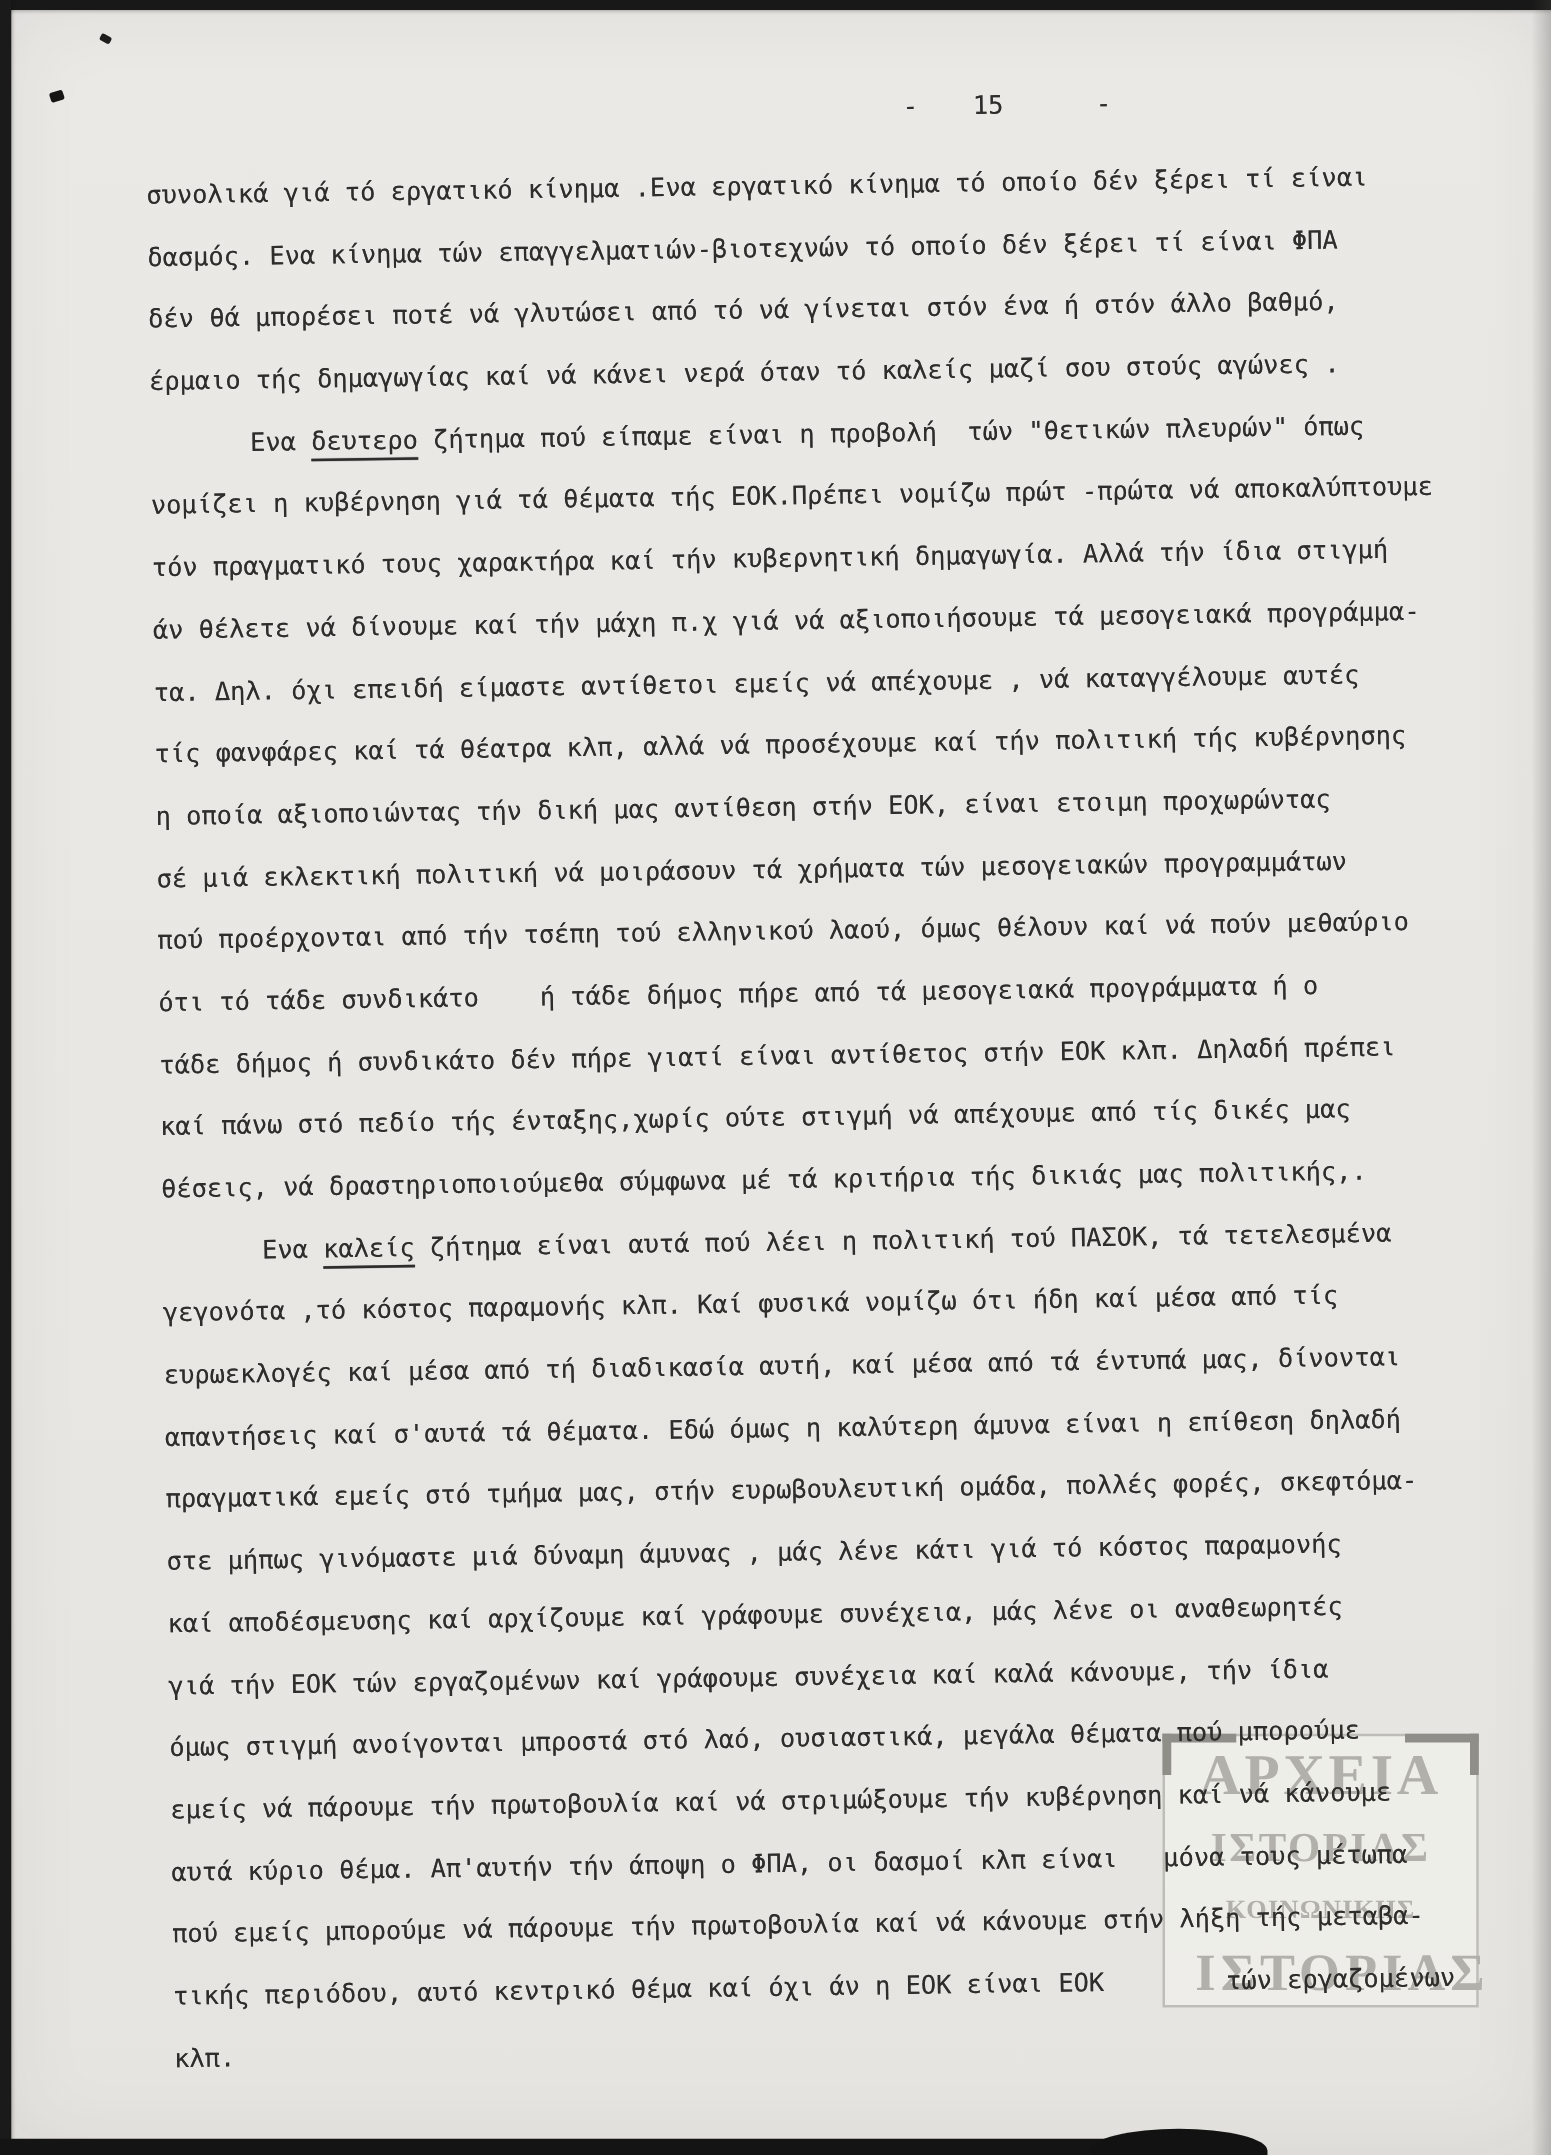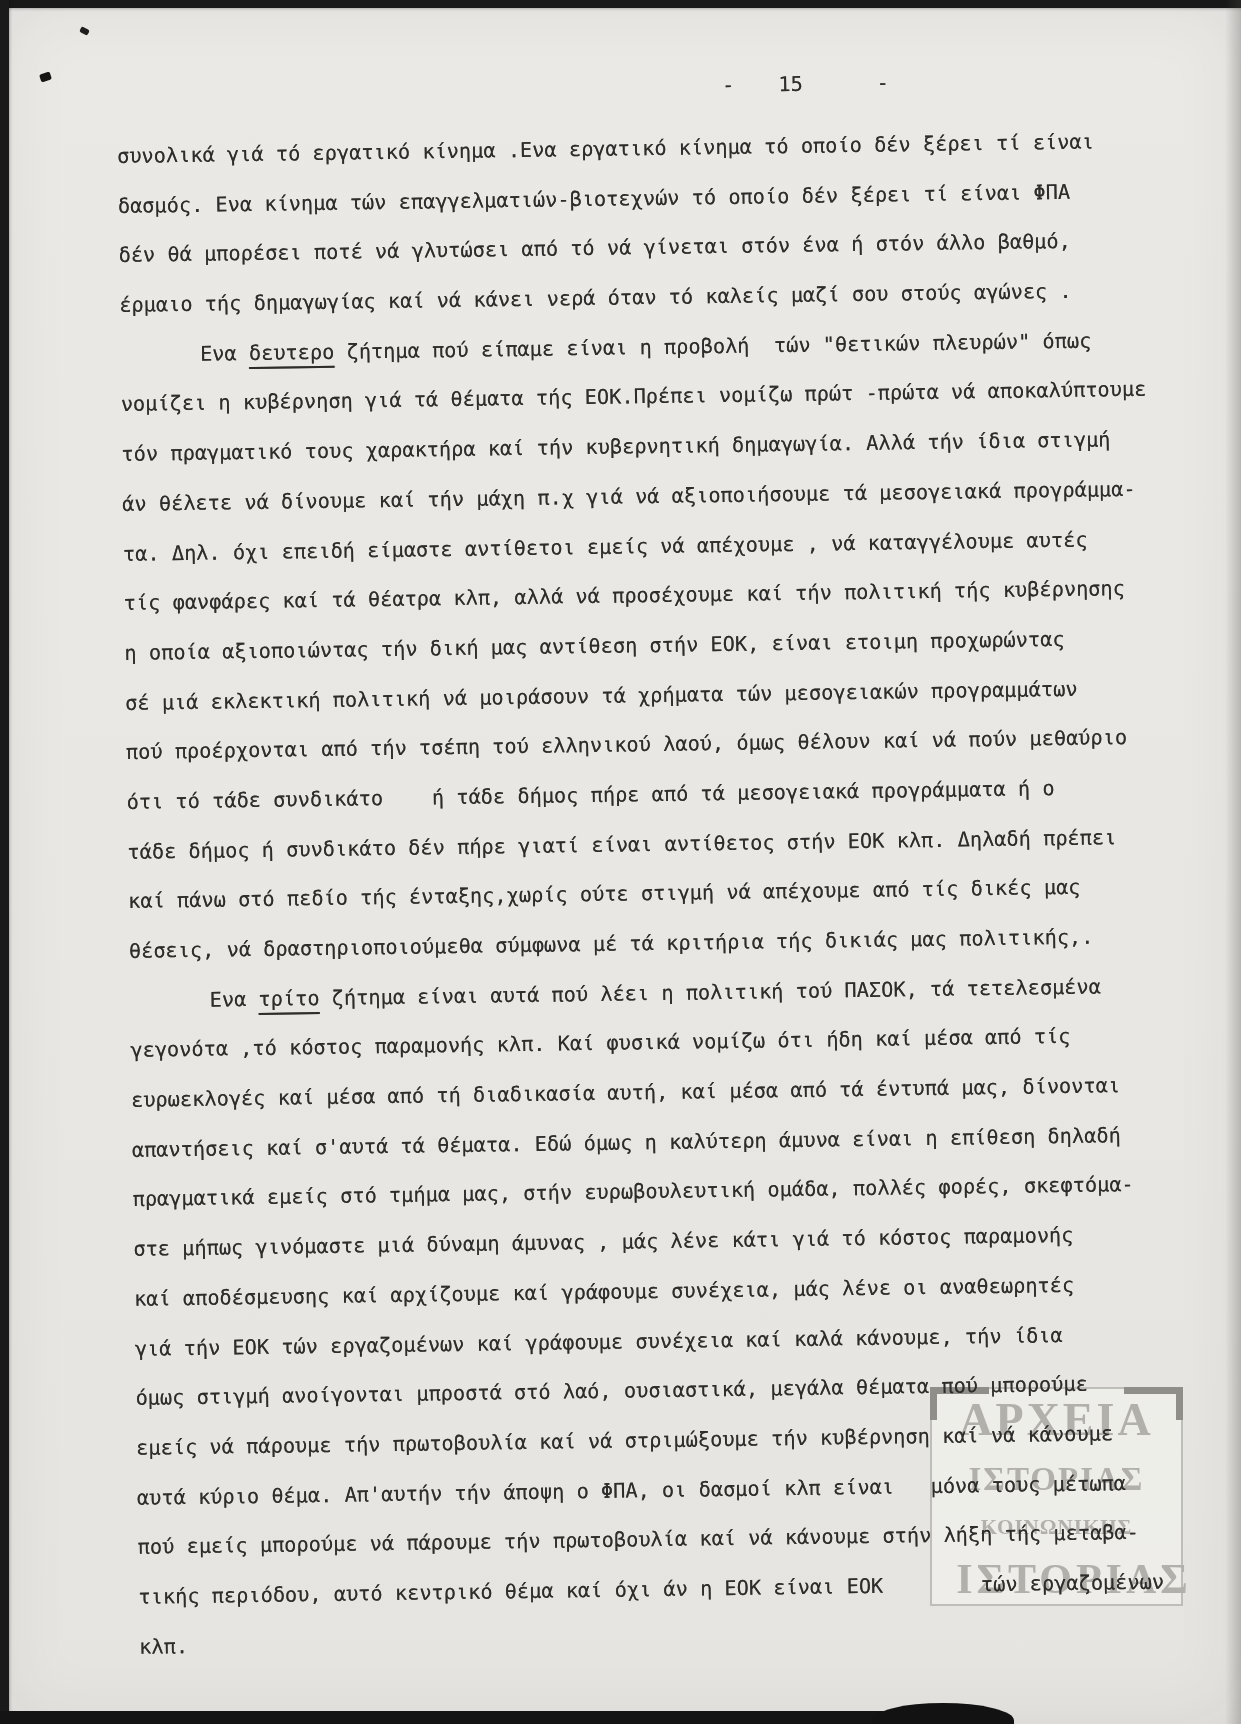--- a/index.html
+++ b/index.html
@@ -94,21 +94,21 @@
       <div class="line">άν θέλετε νά δίνουμε καί τήν μάχη π.χ γιά νά αξιοποιήσουμε τά μεσογειακά προγράμμα-</div>
       <div class="line">τα. Δηλ. όχι επειδή είμαστε αντίθετοι εμείς νά απέχουμε , νά καταγγέλουμε αυτές</div>
       <div class="line">τίς φανφάρες καί τά θέατρα κλπ, αλλά νά προσέχουμε καί τήν πολιτική τής κυβέρνησης</div>
       <div class="line">η οποία αξιοποιώντας τήν δική μας αντίθεση στήν ΕΟΚ, είναι ετοιμη προχωρώντας</div>
       <div class="line">σέ μιά εκλεκτική πολιτική νά μοιράσουν τά χρήματα τών μεσογειακών προγραμμάτων</div>
       <div class="line">πού προέρχονται από τήν τσέπη τού ελληνικού λαού, όμως θέλουν καί νά πούν μεθαύριο</div>
       <div class="line">ότι τό τάδε συνδικάτο    ή τάδε δήμος πήρε από τά μεσογειακά προγράμματα ή ο</div>
       <div class="line">τάδε δήμος ή συνδικάτο δέν πήρε γιατί είναι αντίθετος στήν ΕΟΚ κλπ. Δηλαδή πρέπει</div>
       <div class="line">καί πάνω στό πεδίο τής ένταξης,χωρίς ούτε στιγμή νά απέχουμε από τίς δικές μας</div>
       <div class="line">θέσεις, νά δραστηριοποιούμεθα σύμφωνα μέ τά κριτήρια τής δικιάς μας πολιτικής,.</div>
-      <div class="line indent"><span>Ενα </span><span class="u">τρίτο</span><span> ζήτημα είναι αυτά πού λέει η πολιτική τού ΠΑΣΟΚ, τά τετελεσμένα</span></div>
+      <div class="line indent"><span>Ενα </span><span class="u">καλείς</span><span> ζήτημα είναι αυτά πού λέει η πολιτική τού ΠΑΣΟΚ, τά τετελεσμένα</span></div>
       <div class="line">γεγονότα ,τό κόστος παραμονής κλπ. Καί φυσικά νομίζω ότι ήδη καί μέσα από τίς</div>
       <div class="line">ευρωεκλογές καί μέσα από τή διαδικασία αυτή, καί μέσα από τά έντυπά μας, δίνονται</div>
       <div class="line">απαντήσεις καί σ'αυτά τά θέματα. Εδώ όμως η καλύτερη άμυνα είναι η επίθεση δηλαδή</div>
       <div class="line">πραγματικά εμείς στό τμήμα μας, στήν ευρωβουλευτική ομάδα, πολλές φορές, σκεφτόμα-</div>
       <div class="line">στε μήπως γινόμαστε μιά δύναμη άμυνας , μάς λένε κάτι γιά τό κόστος παραμονής</div>
       <div class="line">καί αποδέσμευσης καί αρχίζουμε καί γράφουμε συνέχεια, μάς λένε οι αναθεωρητές</div>
       <div class="line">γιά τήν ΕΟΚ τών εργαζομένων καί γράφουμε συνέχεια καί καλά κάνουμε, τήν ίδια</div>
       <div class="line">όμως στιγμή ανοίγονται μπροστά στό λαό, ουσιαστικά, μεγάλα θέματα πού μπορούμε</div>
       <div class="line">εμείς νά πάρουμε τήν πρωτοβουλία καί νά στριμώξουμε τήν κυβέρνηση καί νά κάνουμε</div>
       <div class="line">αυτά κύριο θέμα. Απ'αυτήν τήν άποψη ο ΦΠΑ, οι δασμοί κλπ είναι   μόνα τους μέτωπα</div>

